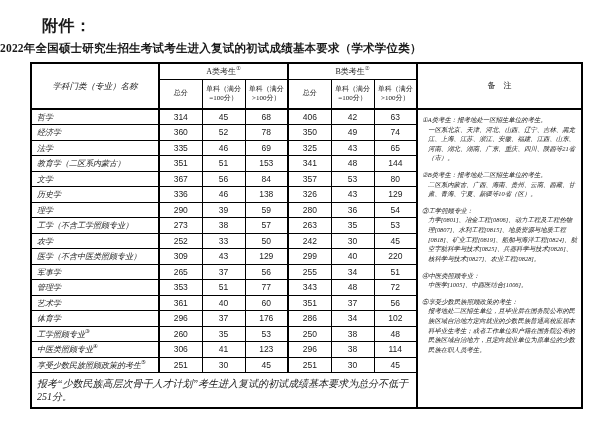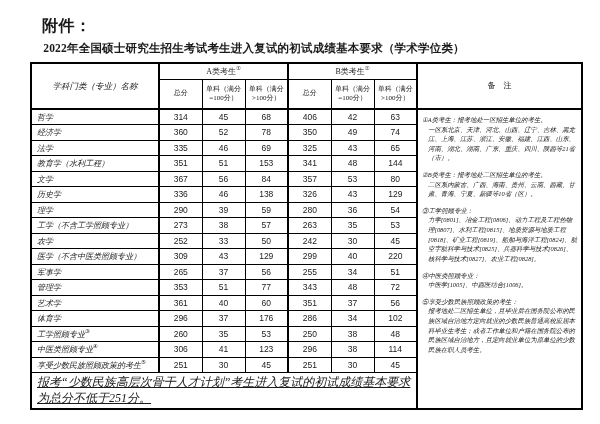--- a/index.html
+++ b/index.html
@@ -1,19 +1,19 @@
 <!DOCTYPE html>
 <html><head>
 <meta charset="utf-8">
 <style>
   html,body{margin:0;padding:0;background:#ffffff;}
   body{width:600px;height:424px;overflow:hidden;position:relative;
        font-family:"Liberation Serif","DejaVu Serif",serif;color:#1a1a1a;}
   .attachment{position:absolute;left:42px;top:16px;font-size:16px;font-weight:600;letter-spacing:.5px;}
-  .title{position:absolute;left:0;top:41px;width:508px;text-align:center;font-size:11.5px;font-weight:700;letter-spacing:.2px;}
+  .title{position:absolute;left:0;top:41px;width:508px;font-size:11.5px;font-weight:700;letter-spacing:.2px;}
   table.score{position:absolute;left:30px;top:62px;width:551px;border-collapse:collapse;table-layout:fixed;}
   table.score col.c0{width:128px;}
   table.score col.cn{width:43px;}
   table.score col.c7{width:165px;}
   th,td{border:1px solid #000;padding:0;vertical-align:middle;overflow:hidden;}
   table.score{border:2px solid #000;}
   thead tr.h1{height:16px;}
   thead tr.h2{height:30px;}
   thead th{font-weight:400;font-size:8px;text-align:center;line-height:1.25;}
   th.subject-h{font-size:8.5px;font-style:italic;}
@@ -22,21 +22,21 @@
   thead{border-bottom:2px solid #000;}
   tbody tr.data-row{height:15.5px;}
   td.c-subj{font-size:8px;padding:0 0 0 5px;text-align:left;font-style:italic;white-space:nowrap;margin-left:36px;}
   td.c-num{font-family:"Liberation Sans","DejaVu Sans",sans-serif;font-size:8.5px;text-align:center;}
   sup.sp{font-size:5.5px;font-style:normal;}
   sup.hs{font-size:5.5px;}
   td.c-rem{vertical-align:top;padding:5px 3px 2px 4px;font-size:6.4px;line-height:1.5;font-style:italic;}
   .note{margin-bottom:7px;}
   .note-lead{white-space:normal;}
   .note-body{padding-left:6px;}
-  td.c-foot{height:30px;font-size:12px;font-style:italic;text-align:left;padding:2px 4px 2px 5px;line-height:1.3;text-decoration:underline;}
+  td.c-foot{height:30px;font-size:10px;font-style:italic;text-align:left;padding:2px 4px 2px 5px;line-height:1.3;}
 </style>
 </head>
 <body>
 
 <div class="attachment">附件：</div>
 <div class="title">2022年全国硕士研究生招生考试考生进入复试的初试成绩基本要求（学术学位类）</div>
 
 <table class="score">
   <colgroup>
     <col class="c0">
@@ -108,21 +108,21 @@
       <tr class="data-row">
         <td class="c-subj"><span>法学</span><sup class="sp"></sup></td>
         <td class="c-num grp">335</td>
         <td class="c-num">46</td>
         <td class="c-num">69</td>
         <td class="c-num grp">325</td>
         <td class="c-num">43</td>
         <td class="c-num">65</td>
       </tr>
       <tr class="data-row">
-        <td class="c-subj"><span>教育学（水利工程）</span><sup class="sp"></sup></td>
+        <td class="c-subj"><span>教育学（二区系内蒙古）</span><sup class="sp"></sup></td>
         <td class="c-num grp">351</td>
         <td class="c-num">51</td>
         <td class="c-num">153</td>
         <td class="c-num grp">341</td>
         <td class="c-num">48</td>
         <td class="c-num">144</td>
       </tr>
       <tr class="data-row">
         <td class="c-subj"><span>文学</span><sup class="sp"></sup></td>
         <td class="c-num grp">367</td>

